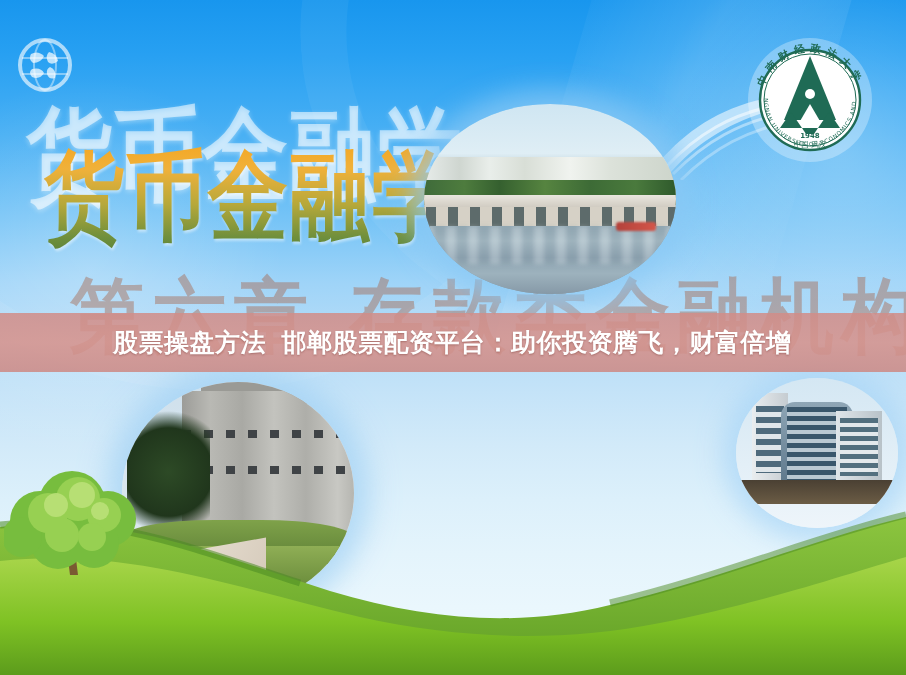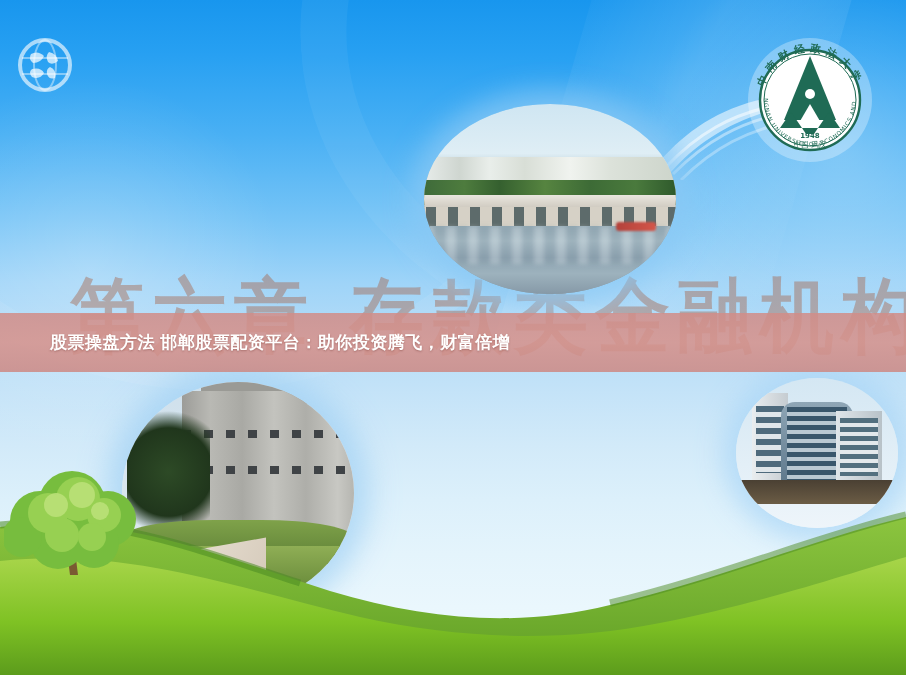--- a/index.html
+++ b/index.html
@@ -196,23 +196,23 @@
   .tree{ position:absolute; left:4px; bottom:78px; width:150px; height:140px; }
   .tree svg{ width:100%; height:100%; display:block; }
 
   
   .banner{
     position:absolute; left:0; top:313px; width:906px; height:59px;
     background:linear-gradient(to bottom, rgba(209,141,136,0.86) 0%, rgba(214,147,141,0.88) 50%, rgba(205,137,132,0.86) 100%);
     display:flex; align-items:center;
   }
   .banner-text{
-    margin-left:50px;
-    font-family:Liberation Sans, sans-serif;
-    font-weight:700; font-size:17px; letter-spacing:0.5px;
+    margin-left:113px;
+    font-family:Liberation Mono, monospace;
+    font-weight:700; font-size:25px; letter-spacing:0.5px;
     color:#ffffff;
     text-shadow:0 1px 2px rgba(120,60,55,0.45);
     white-space:nowrap;
   }
 </style>
 </head>
 <body>
 
 <div id="stage">
 
@@ -265,20 +265,24 @@
       <text x="66" y="113" text-anchor="middle" font-size="7.5" fill="#1f6b55" font-family="DejaVu Sans, sans-serif">中国 武汉</text>
       <text font-size="10.5" fill="#1f6b55" font-family="DejaVu Sans, sans-serif" font-weight="700" letter-spacing="5">
         <textPath href="#arcTop" startOffset="50%" text-anchor="middle">中南财经政法大学</textPath>
       </text>
       <text font-size="5.6" fill="#1f6b55" font-family="DejaVu Sans, sans-serif" letter-spacing="0.9">
         <textPath href="#arcBot" startOffset="50%" text-anchor="middle">ZHONGNAN UNIVERSITY OF ECONOMICS AND LAW</textPath>
       </text>
     </svg>
   </div>
 
+  <div class="callig-wrap">
+    <div class="callig callig-back">货币金融学</div>
+    <div class="callig callig-front">货币金融学</div>
+  </div>
 
   <div class="chapter">第六章 存款类金融机构</div>
 
   <div class="photo photo-bridge">
     <div class="bridge-sky"></div>
     <div class="bridge-bldgs"></div>
     <div class="bridge-trees"></div>
     <div class="bridge-deck"></div>
     <div class="bridge-arches"></div>
     <div class="bridge-water"></div>

